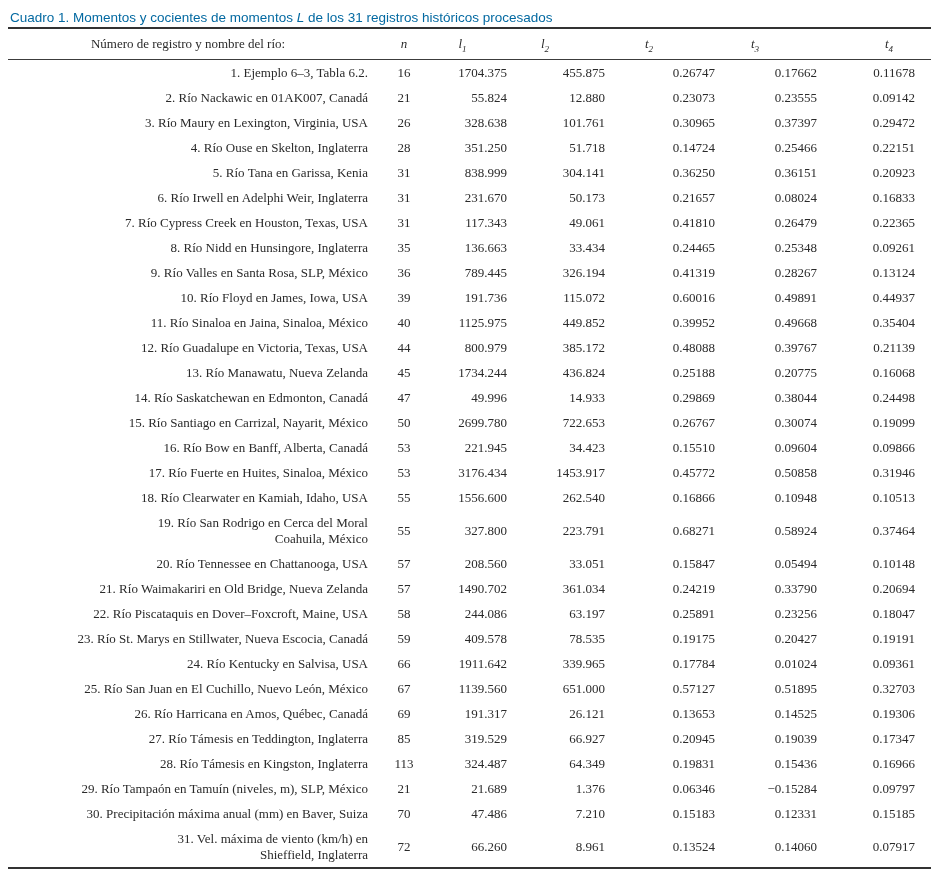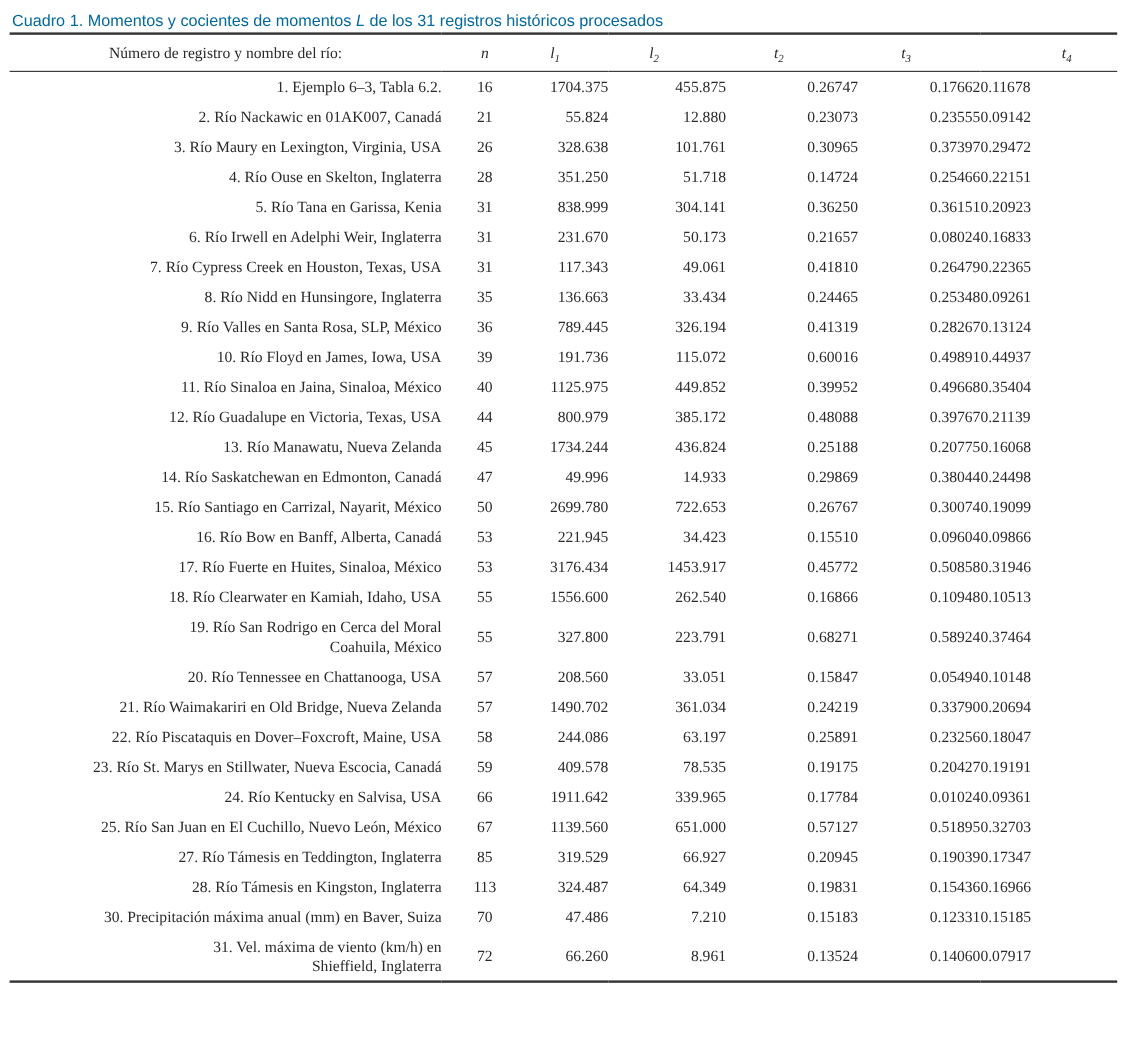--- a/index.html
+++ b/index.html
@@ -55,21 +55,21 @@
   thead th sub { font-size: 9px; line-height: 0; }
   tbody td {
     padding: 4.5px 0;
     line-height: 16px;
     vertical-align: middle;
   }
   tbody td.c-name { text-align: right; padding-left: 14px; }
   tbody td.c-name .name-cont { padding-left: 14px; }
   tbody td.c-n    { text-align: center; }
   tbody td.c-num  { text-align: right; }
-  tbody td.c-last { padding-right: 16px; }
+  tbody td.c-last { text-align: right; padding-right: 16px; }
 </style>
 </head>
 <body>
 
 <div class="page">
 
   <div class="caption">
     <span>Cuadro 1. Momentos y cocientes de momentos </span><i>L</i><span> de los 31 registros históricos procesados</span>
   </div>
 
@@ -381,39 +381,61 @@
             </td>
             <td class="c-n">67</td>
             <td class="c-num">1139.560</td>
             <td class="c-num">651.000</td>
             <td class="c-num">0.57127</td>
             <td class="c-num">0.51895</td>
             <td class="c-last">0.32703</td>
           </tr>
           <tr>
             <td class="c-name">
+              <div>26. Río Harricana en Amos, Québec, Canadá</div>
+            </td>
+            <td class="c-n">69</td>
+            <td class="c-num">191.317</td>
+            <td class="c-num">26.121</td>
+            <td class="c-num">0.13653</td>
+            <td class="c-num">0.14525</td>
+            <td class="c-last">0.19306</td>
+          </tr>
+          <tr>
+            <td class="c-name">
               <div>27. Río Támesis en Teddington, Inglaterra</div>
             </td>
             <td class="c-n">85</td>
             <td class="c-num">319.529</td>
             <td class="c-num">66.927</td>
             <td class="c-num">0.20945</td>
             <td class="c-num">0.19039</td>
             <td class="c-last">0.17347</td>
           </tr>
           <tr>
             <td class="c-name">
               <div>28. Río Támesis en Kingston, Inglaterra</div>
             </td>
             <td class="c-n">113</td>
             <td class="c-num">324.487</td>
             <td class="c-num">64.349</td>
             <td class="c-num">0.19831</td>
             <td class="c-num">0.15436</td>
             <td class="c-last">0.16966</td>
+          </tr>
+          <tr>
+            <td class="c-name">
+              <div>29. Río Tampaón en Tamuín (niveles, m), SLP, México</div>
+            </td>
+            <td class="c-n">21</td>
+            <td class="c-num">21.689</td>
+            <td class="c-num">1.376</td>
+            <td class="c-num">0.06346</td>
+            <td class="c-num">−0.15284</td>
+            <td class="c-last">0.09797</td>
           </tr>
           <tr>
             <td class="c-name">
               <div>30. Precipitación máxima anual (mm) en Baver, Suiza</div>
             </td>
             <td class="c-n">70</td>
             <td class="c-num">47.486</td>
             <td class="c-num">7.210</td>
             <td class="c-num">0.15183</td>
             <td class="c-num">0.12331</td>

